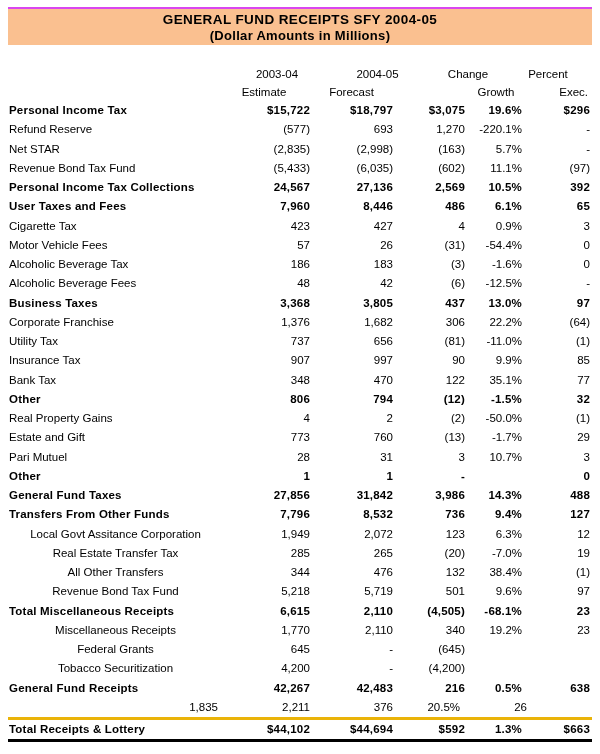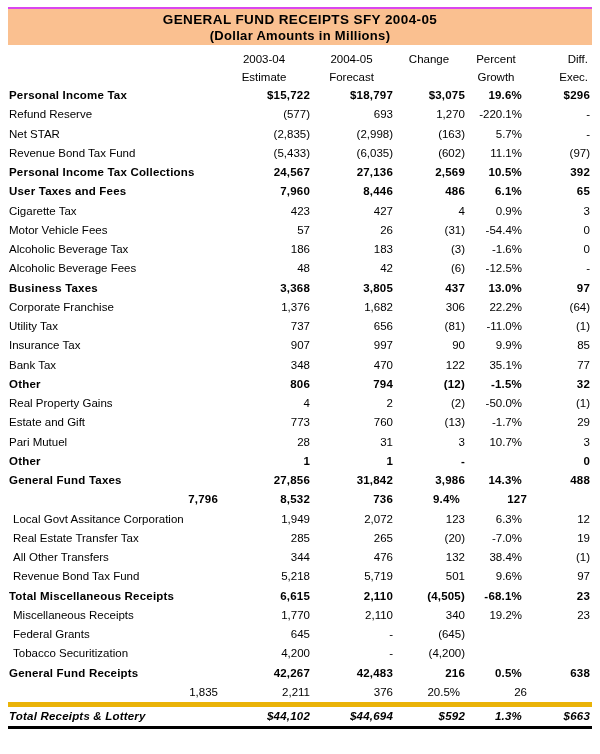--- a/index.html
+++ b/index.html
@@ -17,40 +17,40 @@
     height:38px;
     display:flex;flex-direction:column;align-items:center;justify-content:center;
     box-sizing:border-box;
   }
   .banner .t1{font-weight:bold;font-size:13.5px;letter-spacing:0.4px;line-height:16px;}
   .banner .t2{font-weight:bold;font-size:13px;letter-spacing:0.3px;line-height:15px;}
   .grid{
     display:grid;
     grid-template-columns:210px 92px 83px 72px 62px 63px;
   }
-  .hdr{margin-top:5px;}
+  .hdr{margin-top:20px;gap:13px;}
   .hcell{
     font-size:11.5px;line-height:18px;height:18px;
     text-align:center;white-space:nowrap;
   }
   .hcell.right{text-align:right;padding-right:2px;box-sizing:border-box;}
   .row{
     height:19.26px;
     align-items:center;
   }
   .cell{
     font-size:11.5px;line-height:19.26px;white-space:nowrap;overflow:hidden;
     box-sizing:border-box;
   }
   .cell.label{text-align:left;padding-left:1px;}
-  .row.indent .cell.label{padding-left:5px;}
+  .row.indent .cell.label{padding-left:5px;text-align:center;}
   .cell.num{text-align:right;}
   .cell.pct{padding-right:5px;}
   .row.bold .cell{font-weight:bold;letter-spacing:0.2px;}
-  .row.total{border-top:5px solid #eab308;border-bottom:3px solid #000;font-style:italic;}
+  .row.total{border-top:3px solid #eab308;border-bottom:3px solid #000;}
 </style>
 </head>
 <body>
 
 <div class="sheet">
 
   <div class="banner">
     <div class="t1">GENERAL FUND RECEIPTS SFY 2004-05</div>
     <div class="t2">(Dollar Amounts in Millions)</div>
   </div>
@@ -235,20 +235,21 @@
       </div>
       <div class="grid row bold">
         <div class="cell label">General Fund Taxes</div>
         <div class="cell num">27,856</div>
         <div class="cell num">31,842</div>
         <div class="cell num">3,986</div>
         <div class="cell num pct">14.3%</div>
         <div class="cell num">488</div>
       </div>
       <div class="grid row bold">
+        <div class="cell label">Transfers From Other Funds</div>
         <div class="cell num">7,796</div>
         <div class="cell num">8,532</div>
         <div class="cell num">736</div>
         <div class="cell num pct">9.4%</div>
         <div class="cell num">127</div>
       </div>
       <div class="grid row indent">
         <div class="cell label">Local Govt Assitance Corporation</div>
         <div class="cell num">1,949</div>
         <div class="cell num">2,072</div>

